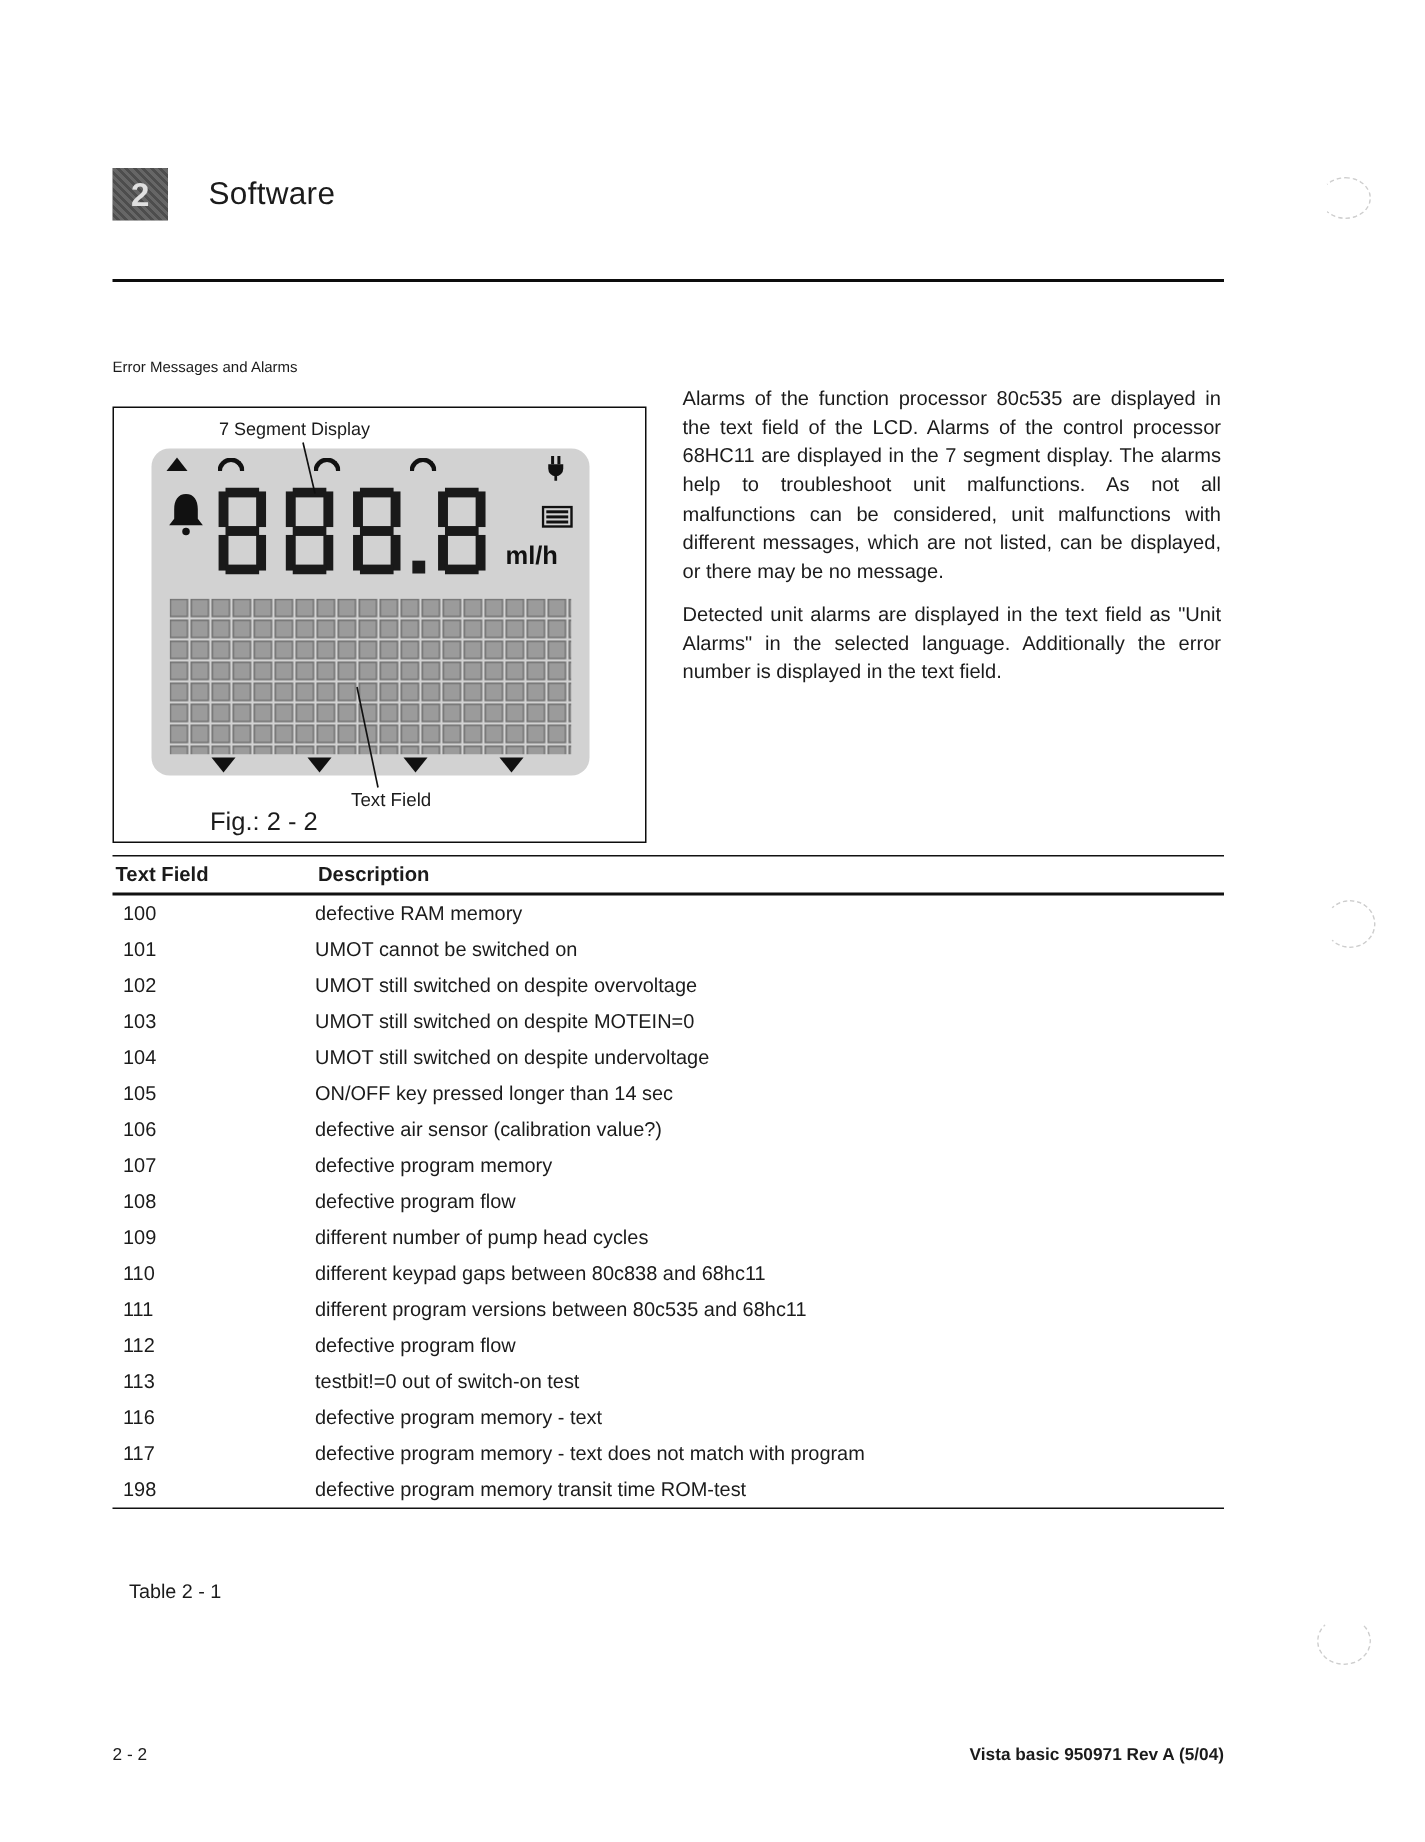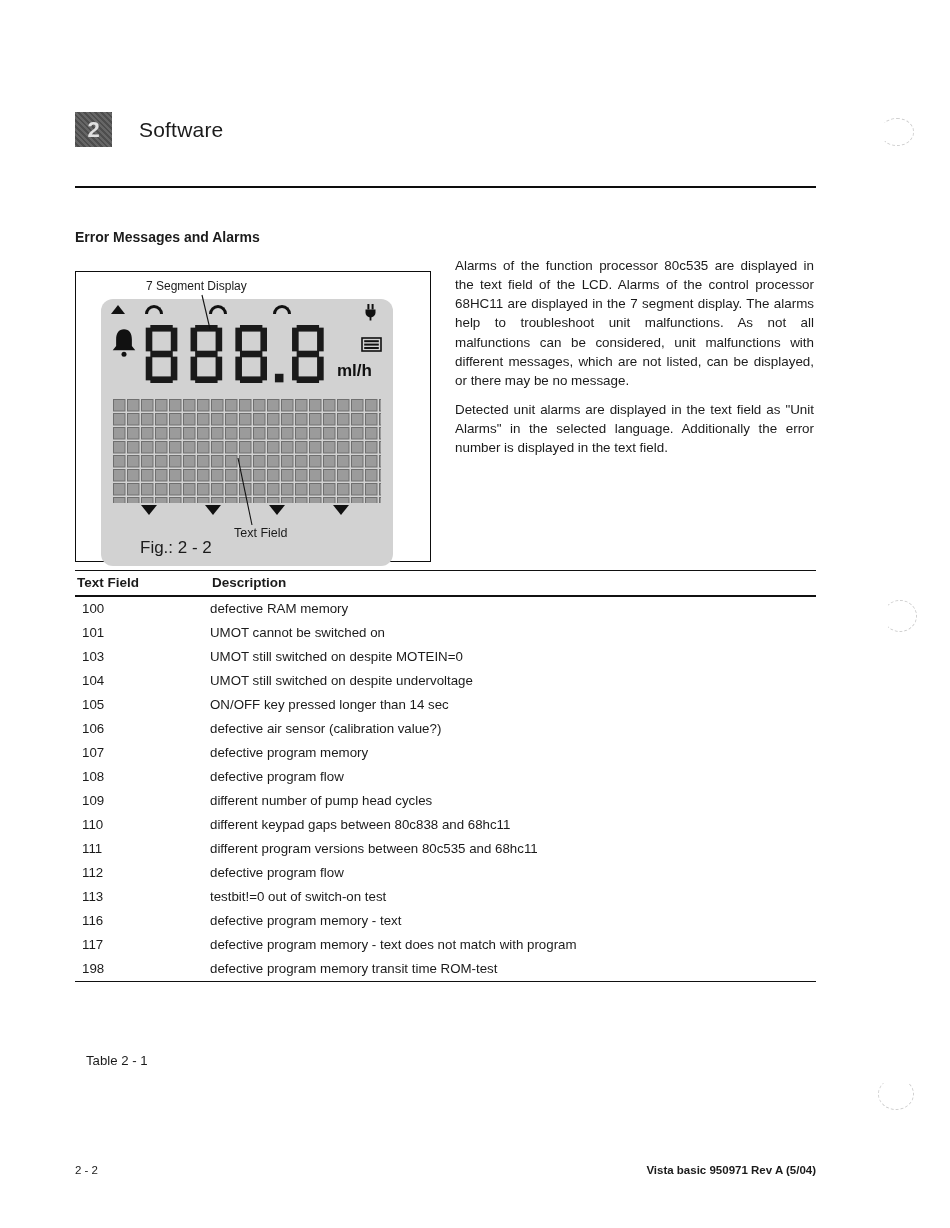--- a/index.html
+++ b/index.html
@@ -13,32 +13,32 @@
   .chapter-header{position:absolute;left:75px;top:112px;display:flex;align-items:center;}
   .chapter-badge{
     width:37px;height:35px;background:#4d4d4d;color:#e0e0e0;
     display:flex;align-items:center;justify-content:center;
     font-size:22px;font-weight:bold;
     background-image:repeating-linear-gradient(45deg,rgba(255,255,255,.14) 0 2px,transparent 2px 4px);
   }
   .chapter-title{margin:0 0 0 27px;font-size:21px;font-weight:normal;letter-spacing:.2px;}
   .header-rule{position:absolute;left:75px;top:186px;width:741px;border:none;border-top:2px solid #0d0d0d;margin:0;}
   
-  .section-title{position:absolute;left:75px;top:229px;margin:0;font-size:14px;font-weight:bold;}
+  .section-title{position:absolute;left:75px;top:240px;margin:0;font-size:10px;font-weight:normal;}
   
   .figure-box{
     position:absolute;left:75px;top:271px;width:356px;height:291px;
     border:1.5px solid #0d0d0d;box-sizing:border-box;
   }
   .callout-top{position:absolute;left:70px;top:7px;font-size:12px;}
   .callout-bottom{position:absolute;left:158px;top:254px;font-size:12.5px;}
   .fig-caption{position:absolute;left:16px;bottom:3px;font-size:17px;margin-left:48px;}
   .leader-overlay{position:absolute;left:0;top:0;pointer-events:none;}
   .lcd{
-    position:absolute;left:25px;top:27px;width:292px;height:267px;
+    position:absolute;left:25px;top:27px;width:292px;height:218px;
     background:#d2d2d2;border-radius:12px;
   }
   .arc{position:absolute;width:18px;height:9px;border:3px solid #111;border-bottom:none;
        border-radius:9px 9px 0 0;box-sizing:border-box;top:6px;}
   .tri-up{position:absolute;width:0;height:0;border-left:7px solid transparent;
           border-right:7px solid transparent;border-bottom:9px solid #111;}
   .tri-down{position:absolute;width:0;height:0;border-left:8px solid transparent;
             border-right:8px solid transparent;border-top:10px solid #111;top:206px;}
   .bell-wrap{position:absolute;left:8px;top:28px;}
   .segdisp{position:absolute;left:44px;top:26px;}
@@ -189,20 +189,24 @@
 
     <tr>
         <td class="code">100</td>
         <td>defective RAM memory</td>
       </tr>
         <tr>
         <td class="code">101</td>
         <td>UMOT cannot be switched on</td>
       </tr>
         <tr>
+        <td class="code">102</td>
+        <td>UMOT still switched on despite overvoltage</td>
+      </tr>
+        <tr>
         <td class="code">103</td>
         <td>UMOT still switched on despite MOTEIN=0</td>
       </tr>
         <tr>
         <td class="code">104</td>
         <td>UMOT still switched on despite undervoltage</td>
       </tr>
         <tr>
         <td class="code">105</td>
         <td>ON/OFF key pressed longer than 14 sec</td>

